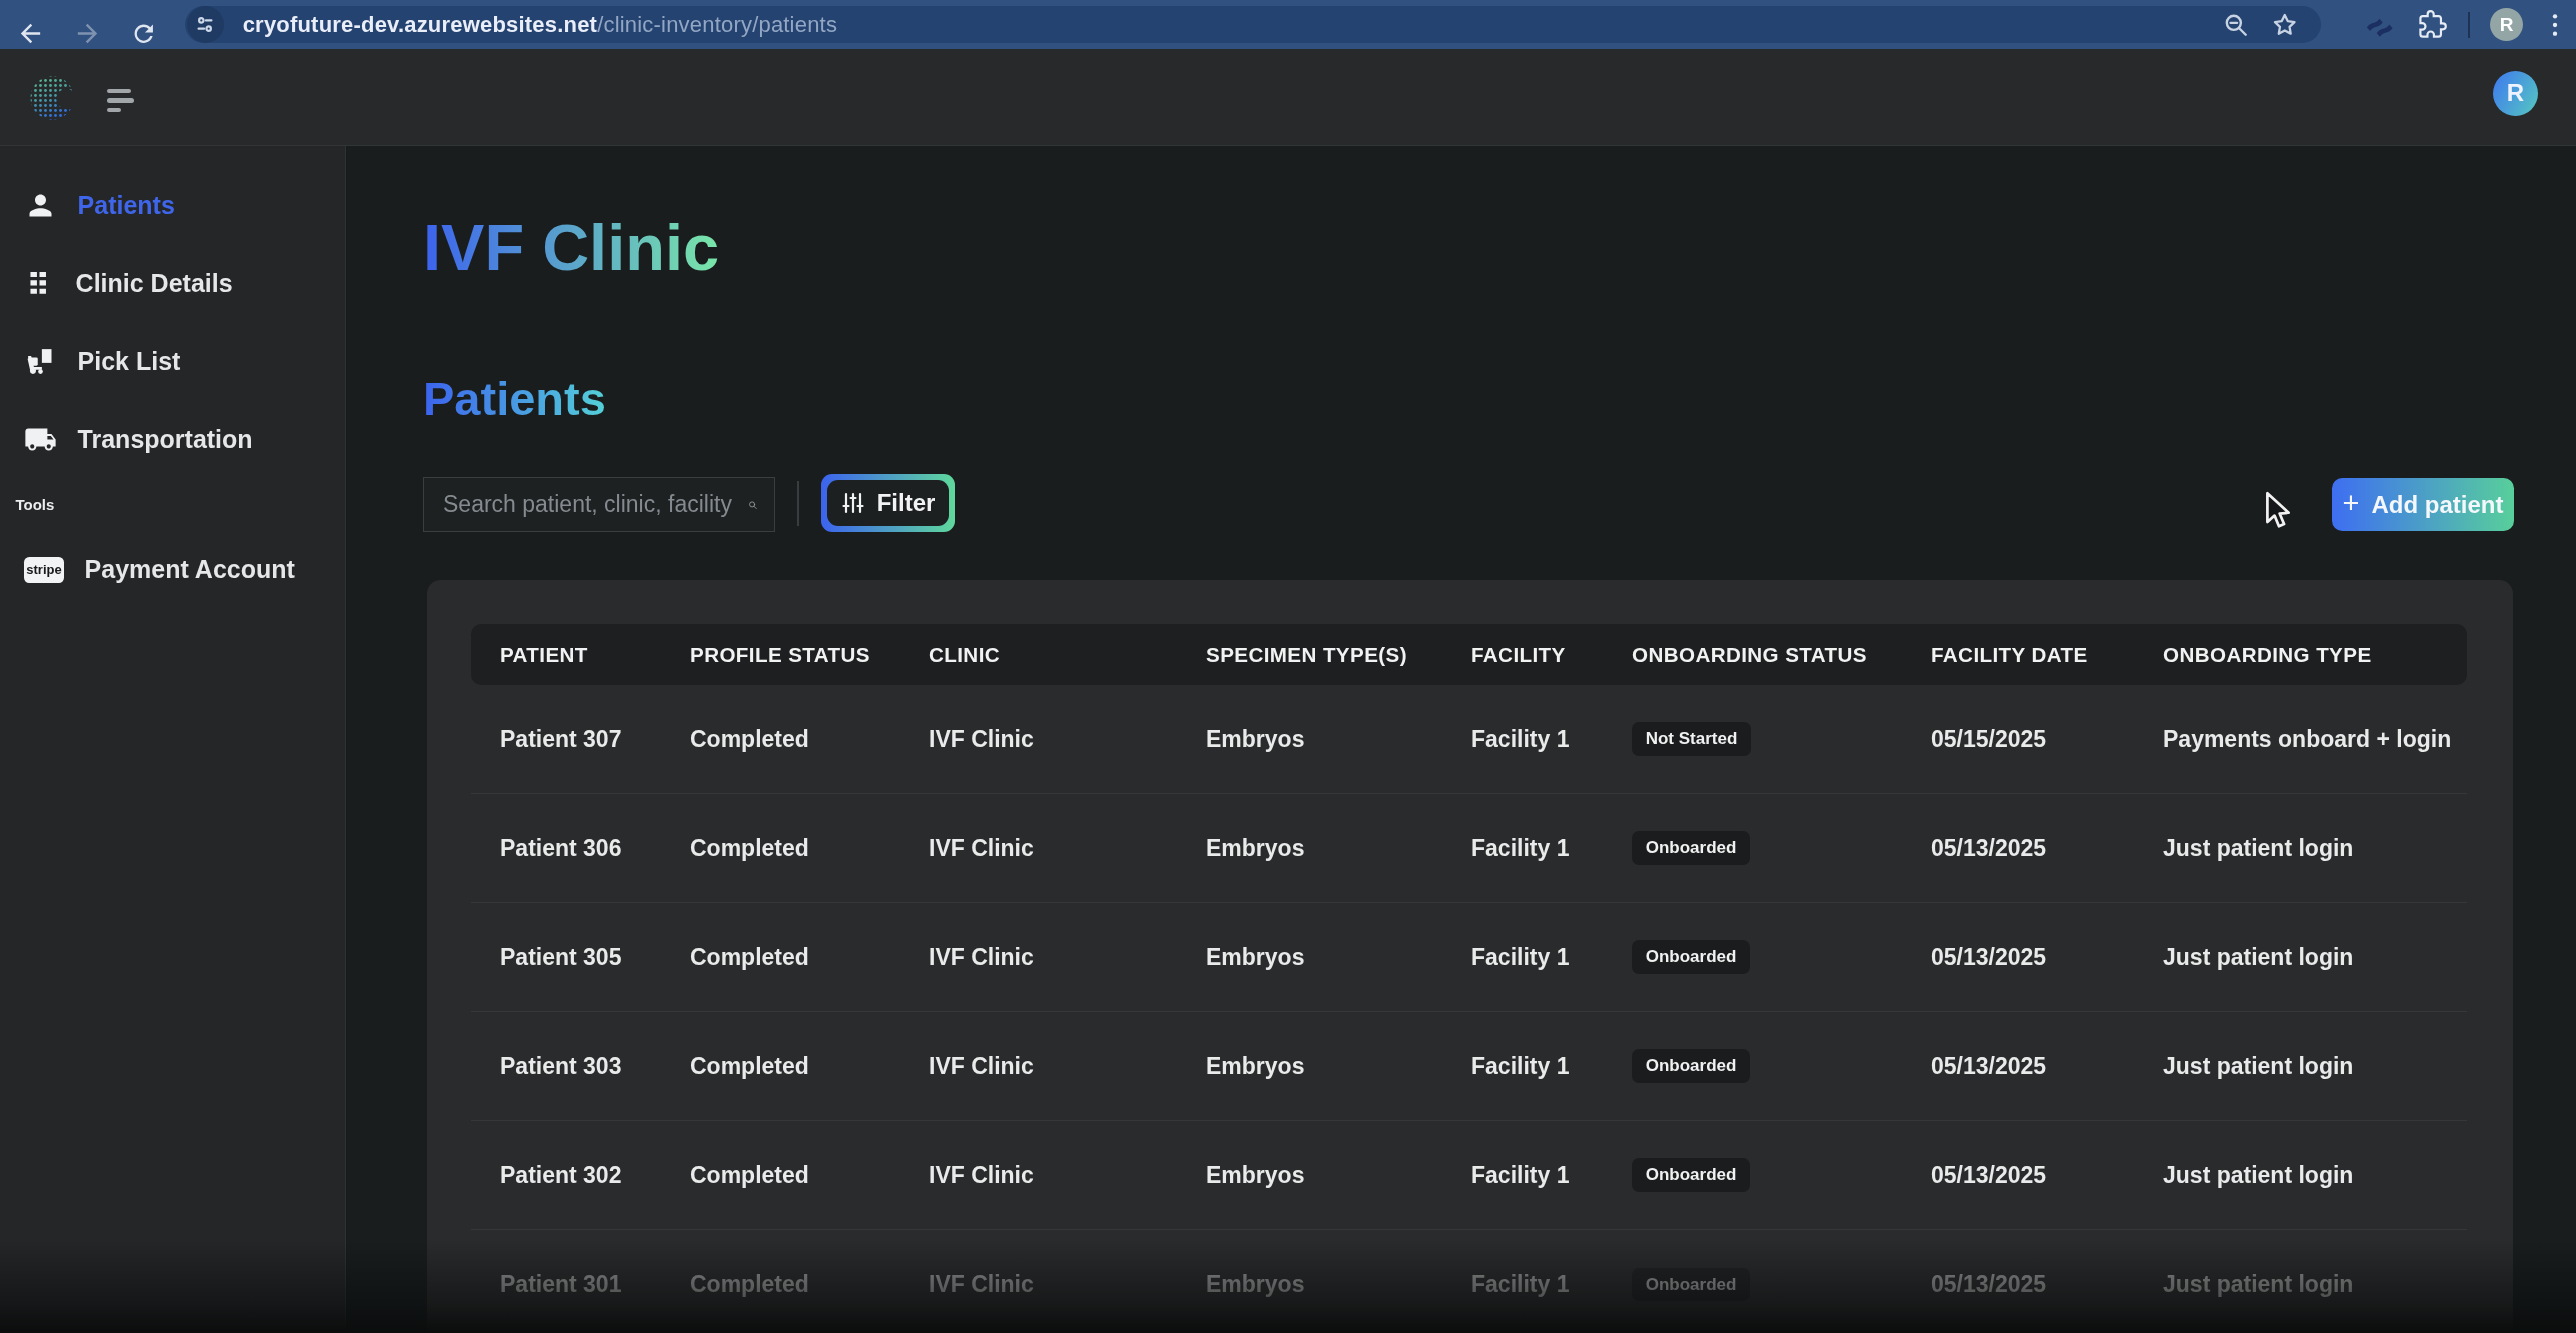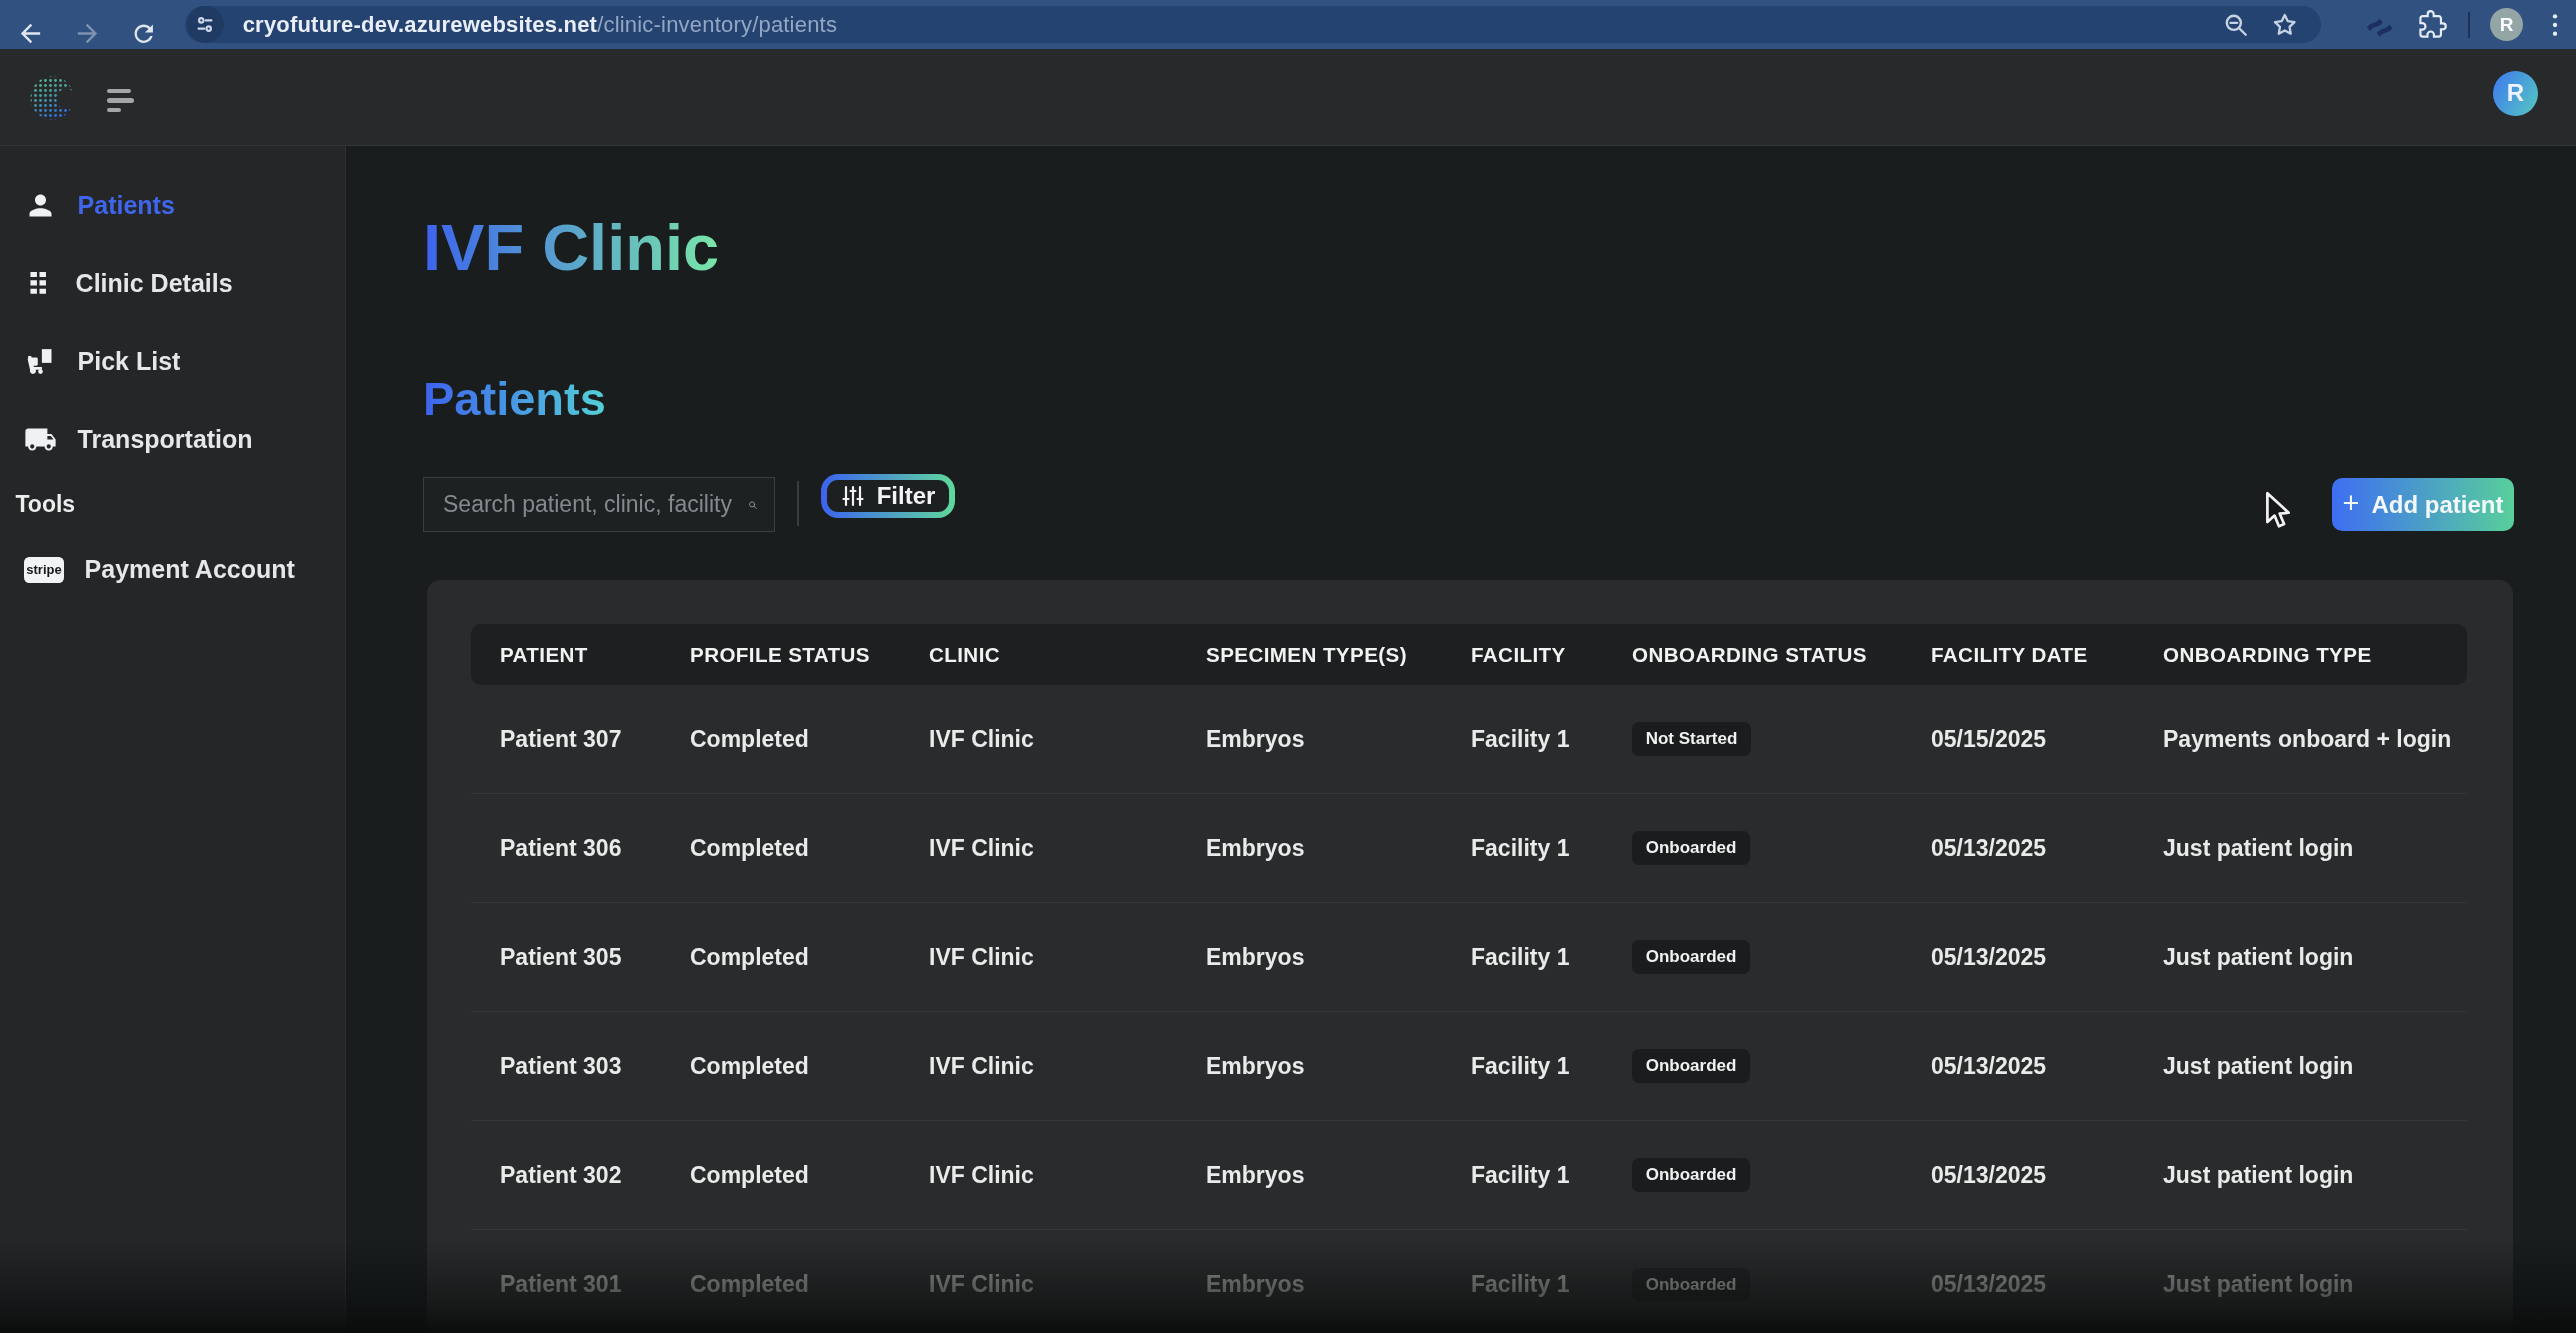--- a/index.html
+++ b/index.html
@@ -33,43 +33,43 @@
                 color:#eef3ff; font-size:24px; font-weight:700;
                 display:flex; align-items:center; justify-content:center; }
 
   
   .sidebar { position:absolute; left:0; top:146px; width:346px; height:1188px;
              background:#242628; border-right:0.9px solid #303334; padding-top:20.6px; }
   .side-item { height:78px; display:flex; align-items:center; gap:20.6px; padding-left:24px; cursor:pointer; }
   .side-item .lbl { font-size:25px; font-weight:600; color:#e6e7e8; }
   .side-item.active .lbl { color:#3f66ea; }
   .side-section { height:52px; display:flex; align-items:center; padding-left:15.5px;
-                  font-size:23px; font-weight:600; color:#eceded; }
+                  font-size:15px; font-weight:600; color:#eceded; }
   .stripe-badge { width:40px; height:26px; background:#f2f3f4; border-radius:5.2px;
                   display:flex; align-items:center; justify-content:center;
                   font-size:13px; font-weight:700; color:#17191a; }
 
   
   .main { position:absolute; left:347px; top:146px; width:2229px; height:1188px; background:#191d1d; }
   .clinic-title { position:absolute; left:76px; top:64px; font-size:65px; font-weight:600;
                   background:linear-gradient(90deg,#3c63ee,#79e6a8);
                   -webkit-background-clip:text; background-clip:text; color:transparent; }
   .page-title { position:absolute; left:76px; top:225px; font-size:47px; font-weight:600;
                 background:linear-gradient(90deg,#3c63ee,#54d0d8);
                 -webkit-background-clip:text; background-clip:text; color:transparent; }
   .search-box { position:absolute; left:76px; top:331px; width:352px; height:55px;
                 background:#1d2122; border:1.7px solid #3b3e40; border-radius:0;
                 display:flex; align-items:center; }
   .search-box input { flex:1; background:transparent; border:none; outline:none;
                       color:#cfd3d6; font-size:23px; padding:0 8.6px 0 19px;
                       font-family:"Liberation Sans", sans-serif; }
   .search-box input::placeholder { color:#848a8f; }
   .vsep { position:absolute; left:450px; top:335px; width:1.7px; height:45px; background:#3a3d3f; }
-  .filter-btn { position:absolute; left:474px; top:328px; width:134px; height:44px;
-                padding:6px; border-radius:17px;
+  .filter-btn { position:absolute; left:474px; top:328px; width:134px; height:58px;
+                padding:6px; border-radius:11px;
                 background:linear-gradient(90deg,#3c63ee,#5fd89c); cursor:pointer; }
   .filter-inner { width:100%; height:100%; background:#1c2021; border-radius:11px;
                   display:flex; align-items:center; justify-content:center; gap:12px;
                   color:#f2f3f4; font-size:24px; font-weight:700; }
   .add-btn { position:absolute; left:1985px; top:332px; width:182px; height:53px;
              border-radius:10.3px; background:linear-gradient(90deg,#3e6ef2,#58cf9b);
              display:flex; align-items:center; justify-content:center; gap:12px;
              color:#f4f7fb; font-size:24px; font-weight:700; cursor:pointer; }
   .add-plus { font-size:29px; font-weight:500; margin-top:-2.6px; }
 

